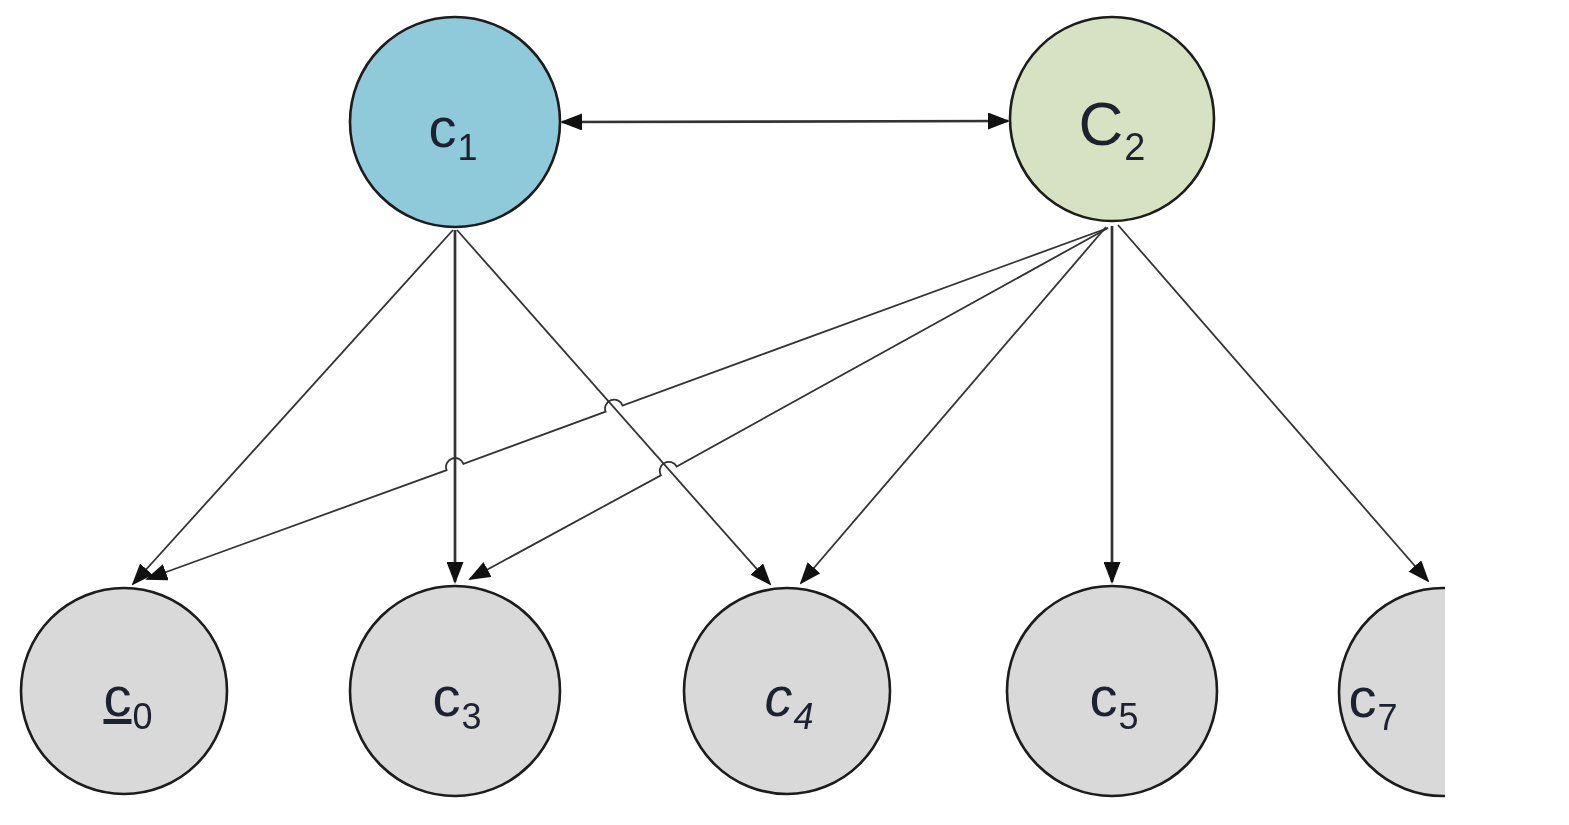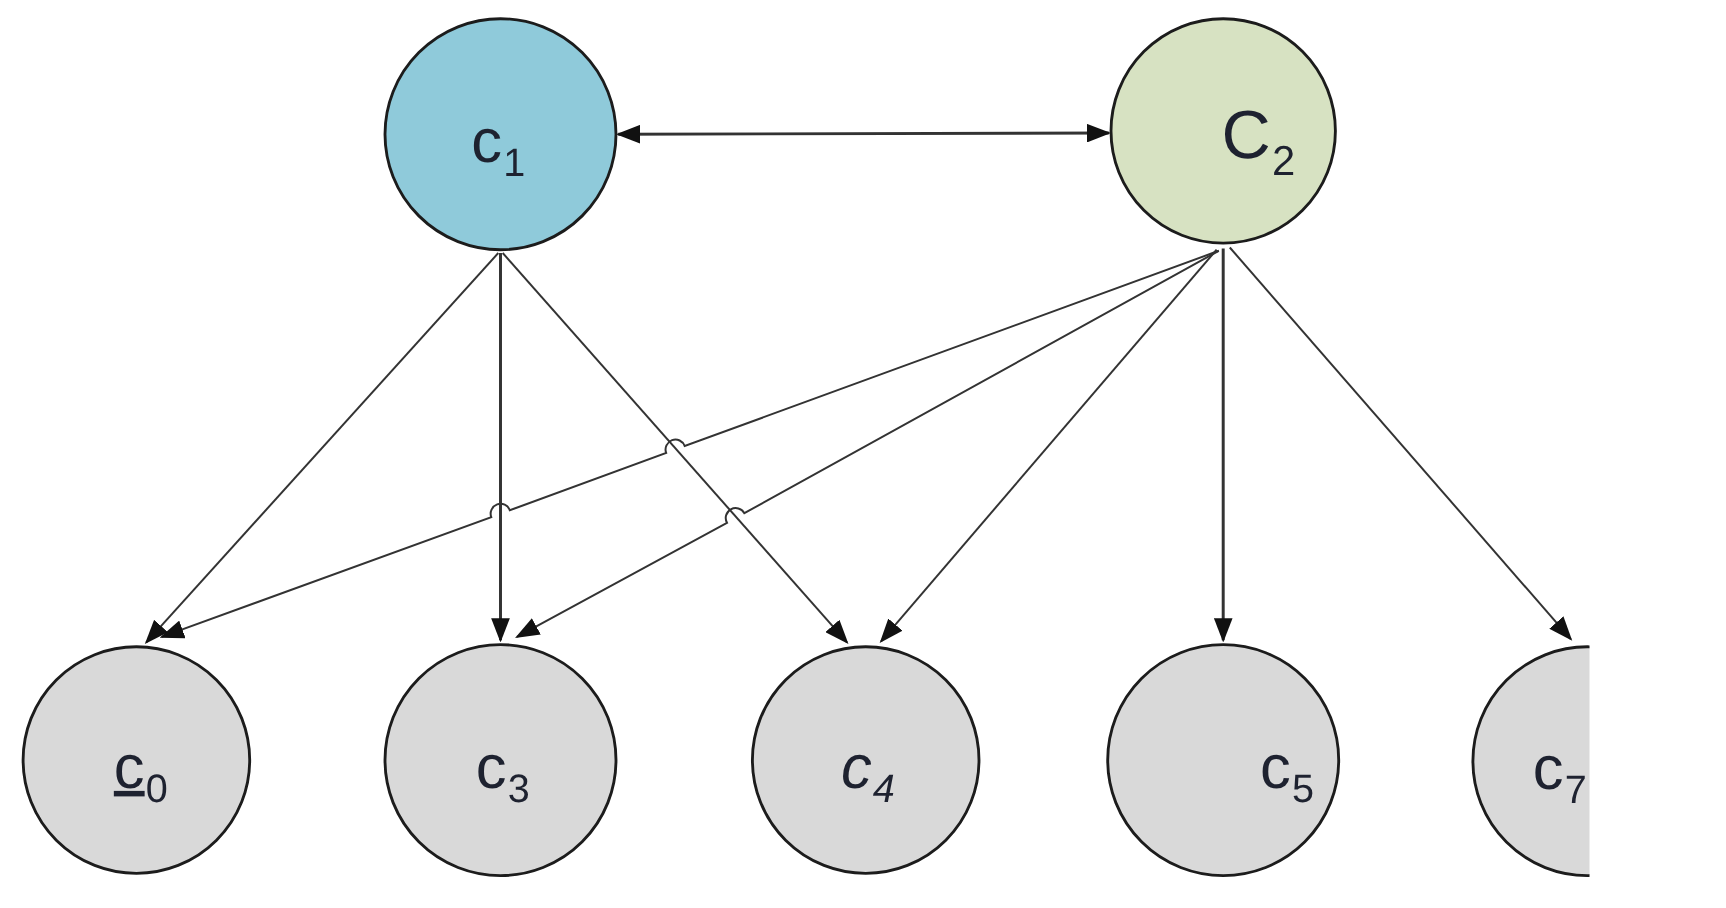--- a/index.html
+++ b/index.html
@@ -40,21 +40,20 @@
     user-select: none;
   }
   .node-label .sub {
     font-size: 36px;
     position: relative;
     top: 13px;
     margin-left: 1px;
   }
   .node-label.big {
     font-size: 62px;
-    margin-left: 32px;
   }
   .node-label.big .sub {
     font-size: 38px;
     top: 15px;
   }
 </style>
 </head>
 <body>
 
 <div class="stage">
@@ -100,17 +99,17 @@
   <div class="node-label" style="left:453px; top:128px;"><span>c</span><span class="sub">1</span></div>
 
   <div class="node-label big" style="left:1112px; top:124px;"><span>C</span><span class="sub">2</span></div>
 
   <div class="node-label" style="left:128px; top:697px;text-decoration:underline;"><span>c</span><span class="sub">0</span></div>
 
   <div class="node-label" style="left:457px; top:697px;"><span>c</span><span class="sub">3</span></div>
 
   <div class="node-label" style="left:789px; top:697px;font-style:italic;"><span>c</span><span class="sub">4</span></div>
 
-  <div class="node-label" style="left:1170px; top:697px;"><span>c</span><span class="sub">5</span></div>
+  <div class="node-label" style="left:1114px; top:697px;"><span>c</span><span class="sub">5</span></div>
 
-  <div class="node-label" style="left:1418px; top:698px;"><span>c</span><span class="sub">7</span></div>
+  <div class="node-label" style="left:1373px; top:698px;"><span>c</span><span class="sub">7</span></div>
 
 </div>
 
 </body></html>

